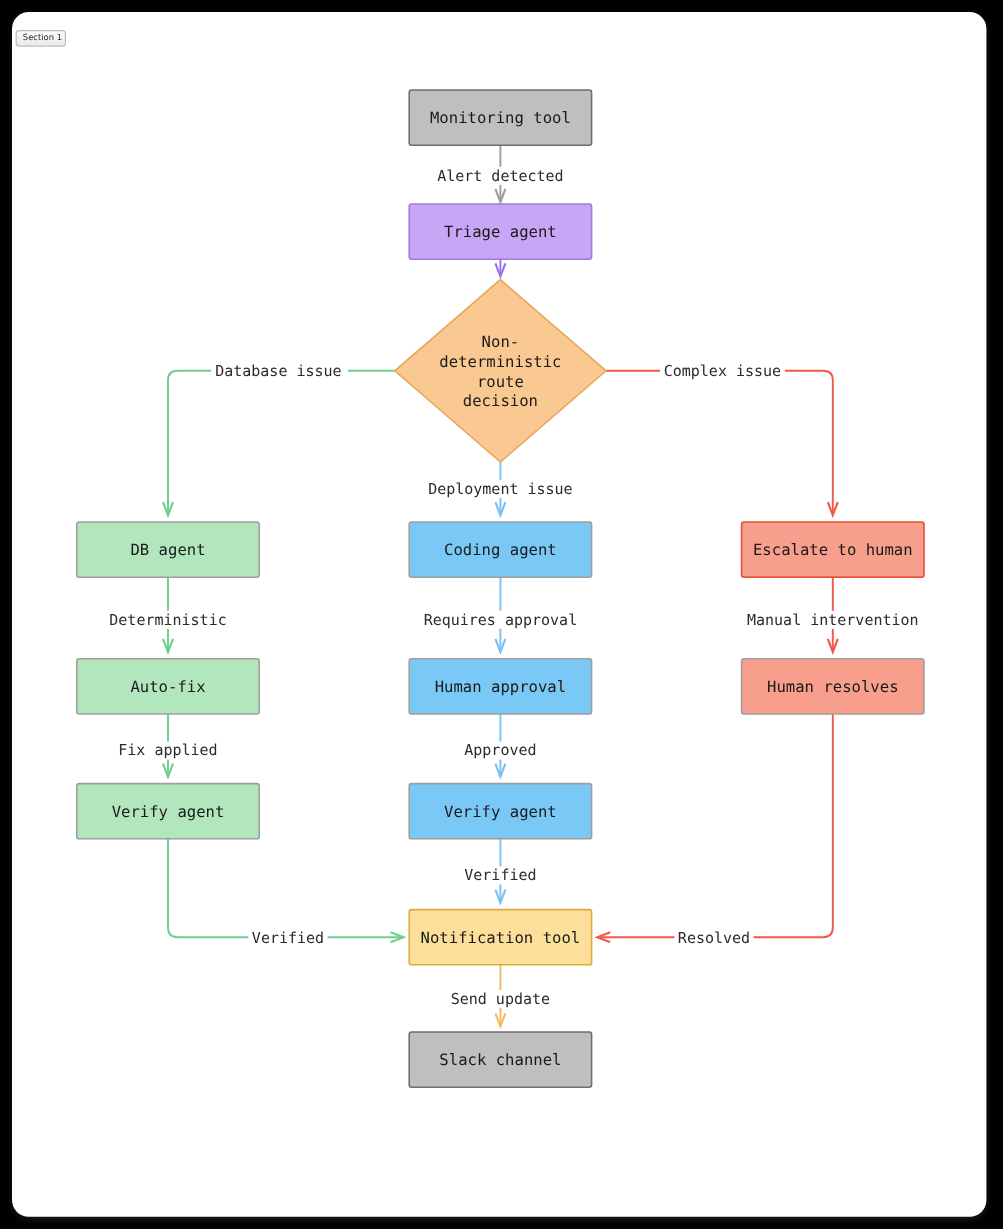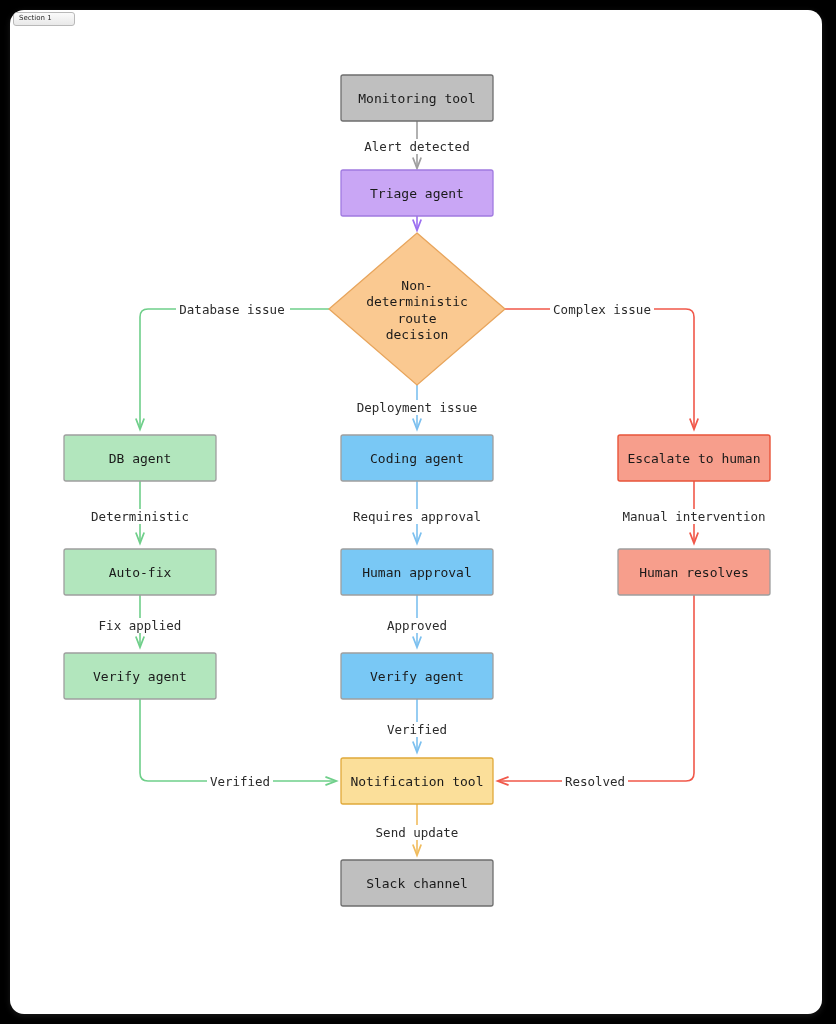--- a/index.html
+++ b/index.html
@@ -23,22 +23,22 @@
     width: 812px;
     height: 1004px;
     background: #ffffff;
     border-radius: 14px;
     box-shadow: 0 2px 6px rgba(255,255,255,0.10);
     overflow: hidden;
   }
   #section-tab {
     position: absolute;
     left: 3px;
-    top: 2px;
-    padding: 1px 22px 2px 5px;
+    top: 15px;
+    padding: 1px 2px 2px 5px;
     background: linear-gradient(#fbfbfb, #e9e9e9);
     border: 1px solid #b9b9b9;
     border-radius: 3px;
     font-family: "DejaVu Sans", "Liberation Sans", sans-serif;
     font-size: 7px;
     color: #2b2b2b;
     line-height: 9px;
     letter-spacing: 0px;
     z-index: 30;
   }

